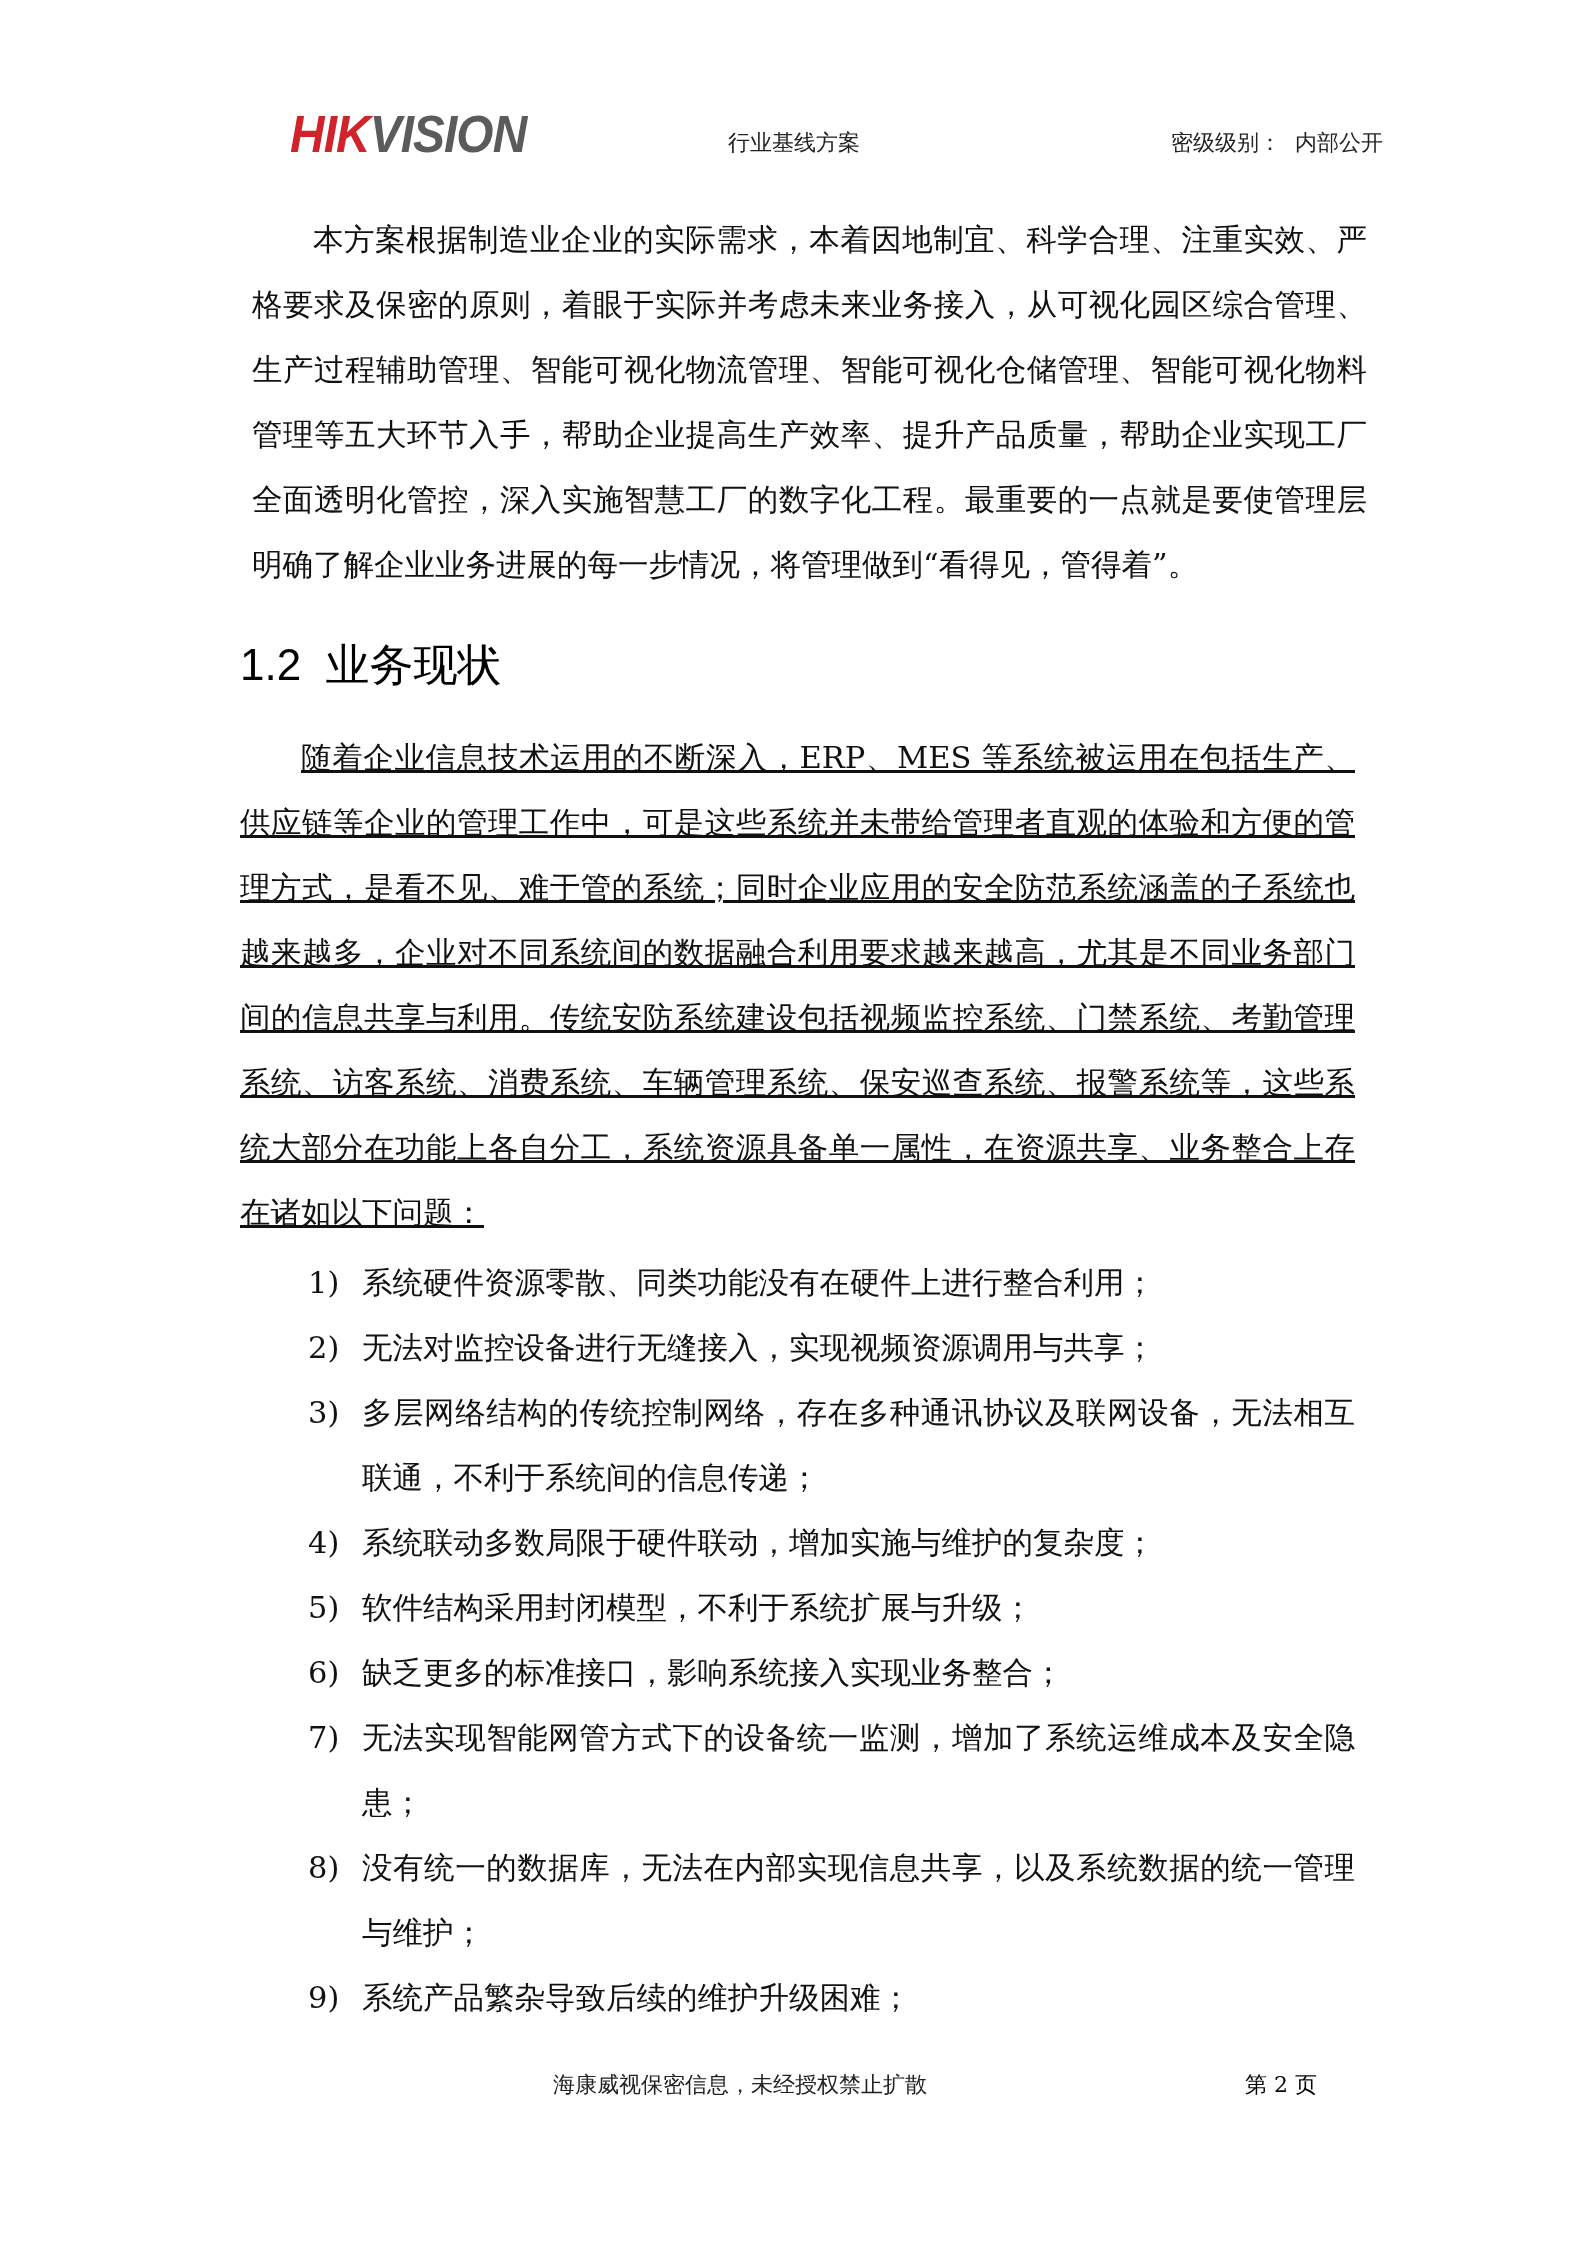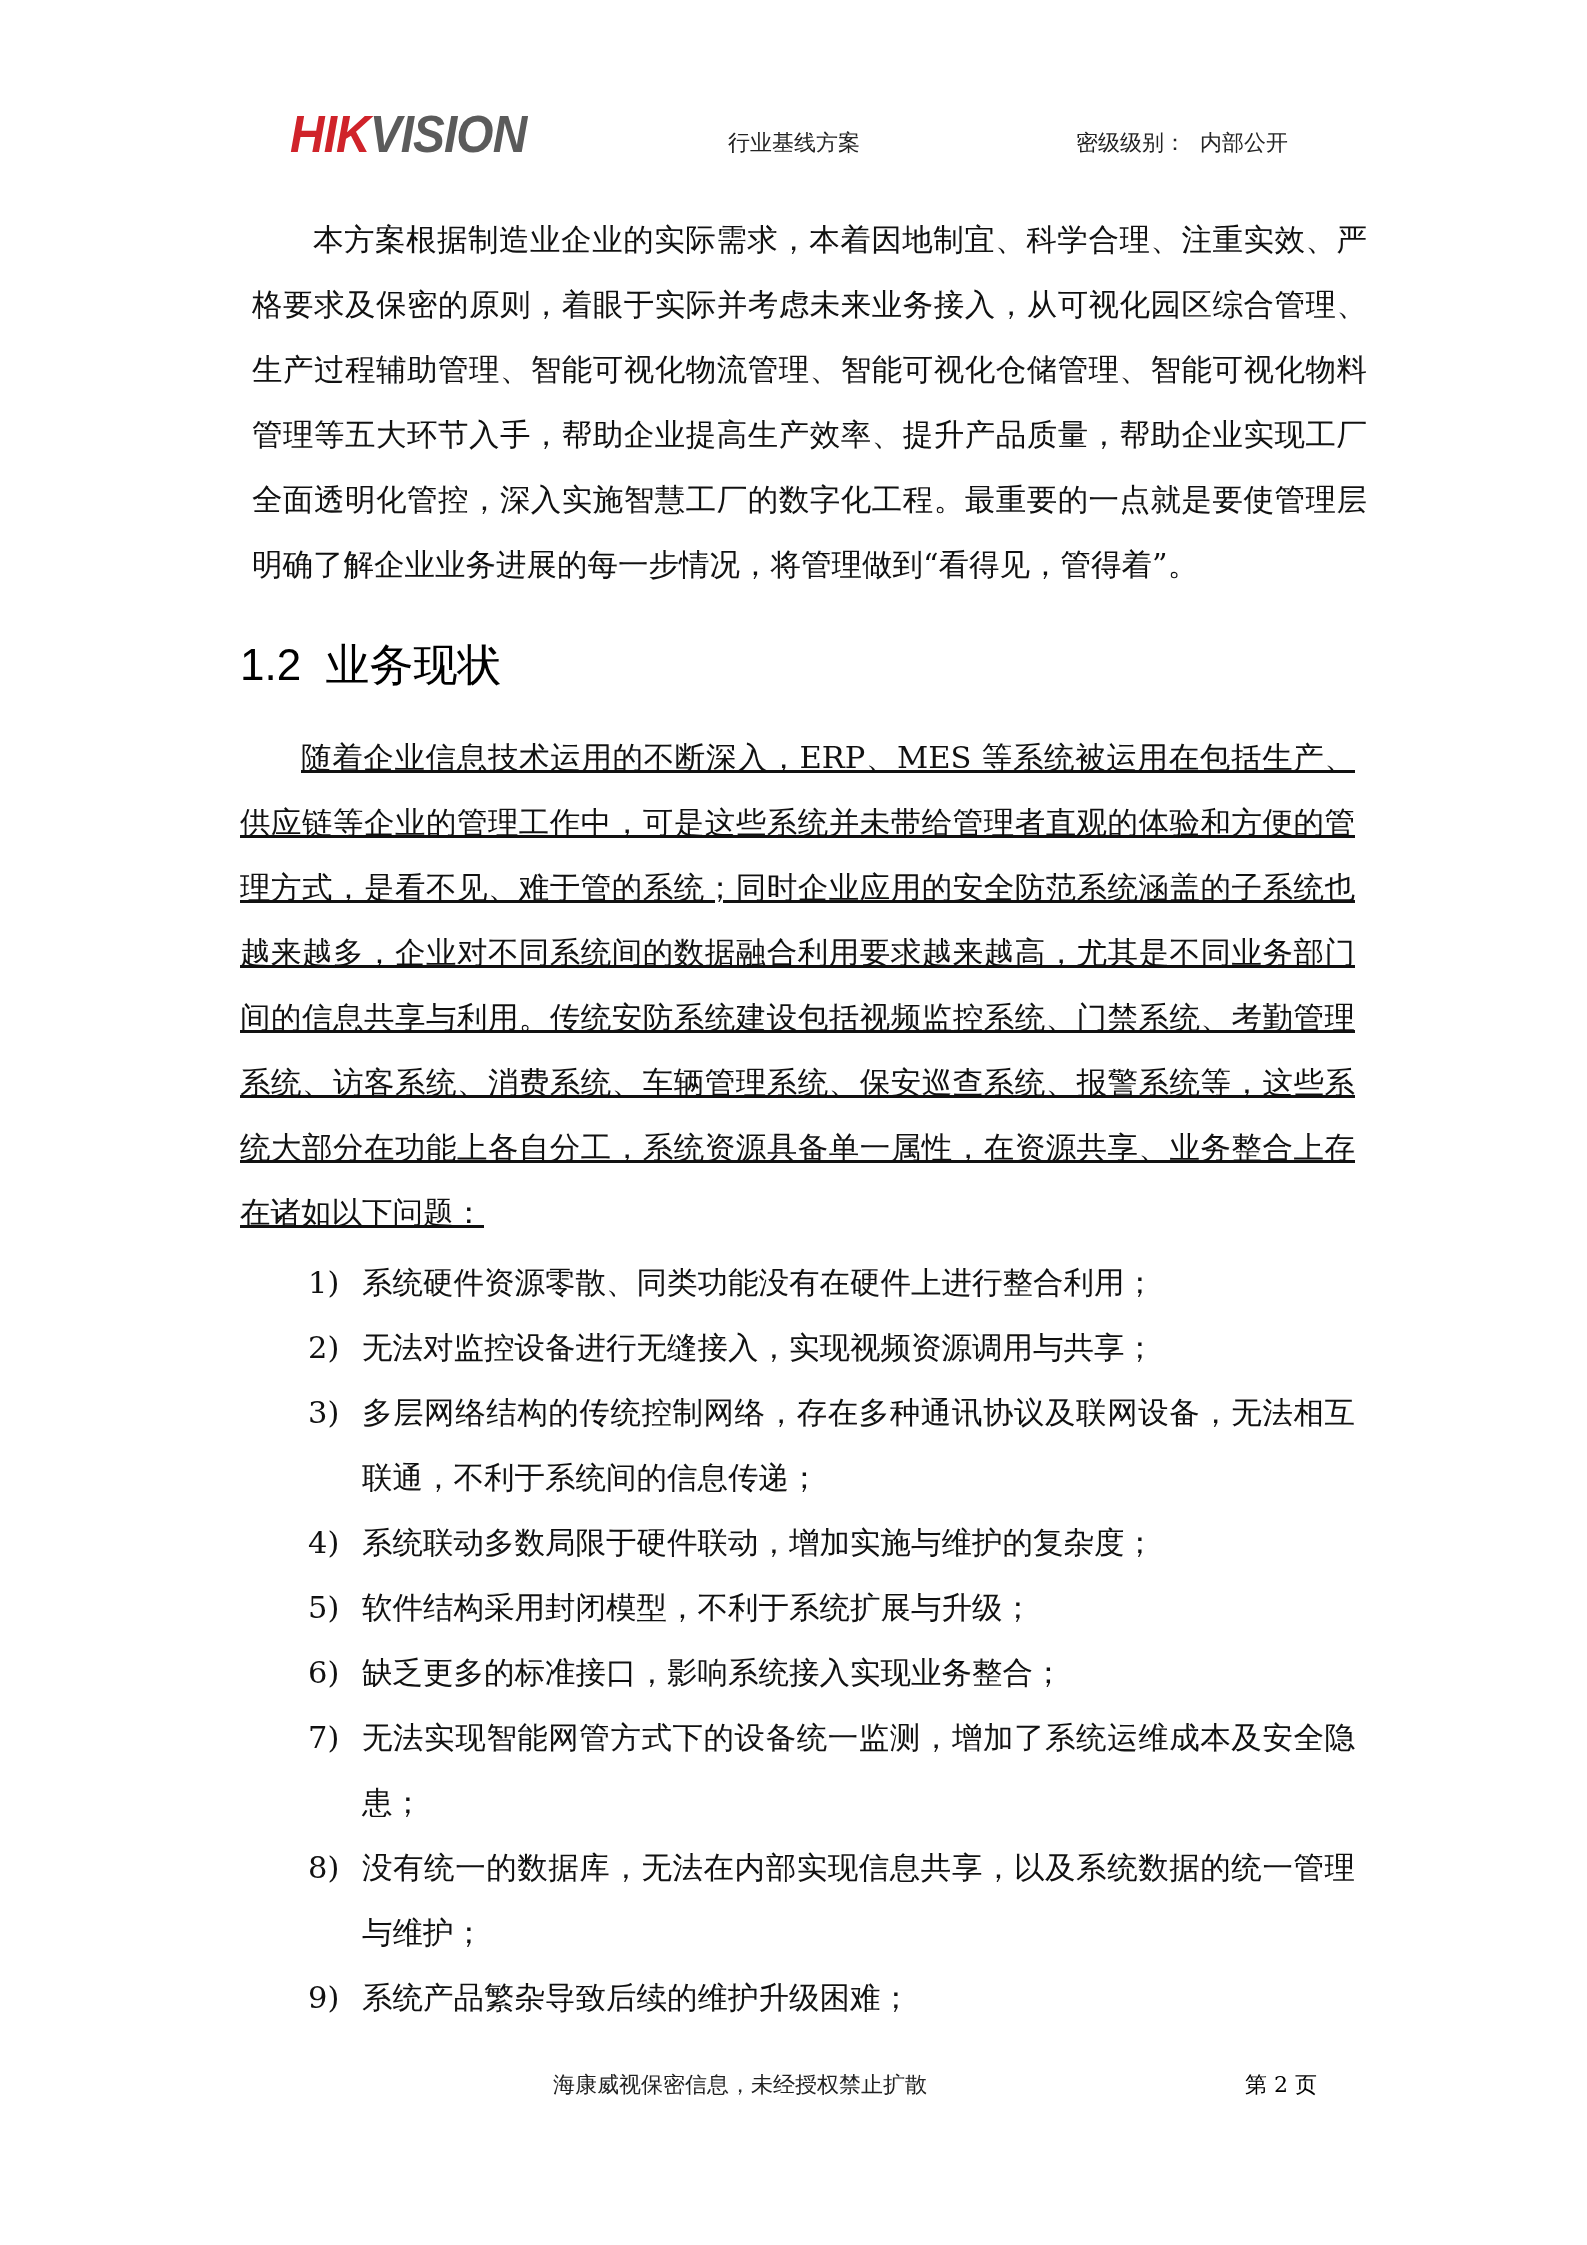--- a/index.html
+++ b/index.html
@@ -7,21 +7,21 @@
          font-family: "DejaVu Serif", "Liberation Serif", serif; color: #111; }
   .page { position: absolute; left: 0; top: 0; width: 1376px; height: 2245px; }
 
   .header { position: absolute; left: 0; top: 0; width: 1587px; height: 190px; }
   .logo { position: absolute; left: 290px; top: 108px; font-family: "Liberation Sans", sans-serif;
           font-weight: bold; font-style: italic; font-size: 52px; letter-spacing: -1px; line-height: 52px;
           transform: scaleX(0.92); transform-origin: left center; }
   .logo .hik { color: #d0232a; }
   .logo .vision { color: #5b5b5b; }
   .doc-type { position: absolute; left: 728px; top: 128px; font-size: 22px; color: #222; }
-  .classification { position: absolute; left: 1076px; top: 128px; font-size: 22px; color: #222; white-space: pre; }
+  .classification { position: absolute; left: 1171px; top: 128px; font-size: 22px; color: #222; white-space: pre; }
 
   .body-text { position: absolute; left: 240px; width: 1115px; font-size: 30.5px; line-height: 65px;
                text-align: justify; text-justify: inter-character; }
   .p1 { top: 195px; text-indent: 61px; }
   .heading { position: absolute; left: 240px; top: 630px; font-family: "Liberation Sans", "DejaVu Sans", sans-serif;
              font-size: 44px; line-height: 70px; color: #000; white-space: pre; }
   .p2 { top: 725px; text-indent: 61px; }
 
   .list { position: absolute; left: 240px; top: 1250px; width: 1115px; margin: 0; padding: 0; list-style: none; }
   .list-item { position: relative; padding-left: 122px; font-size: 30.5px; line-height: 65px; text-align: justify; }

